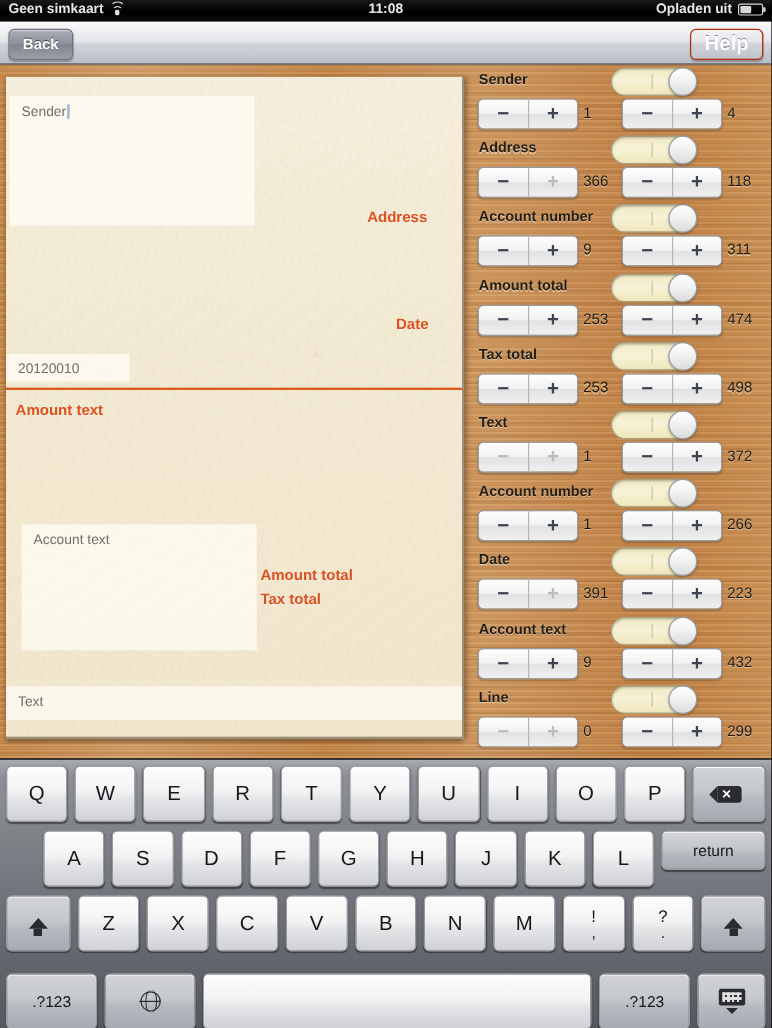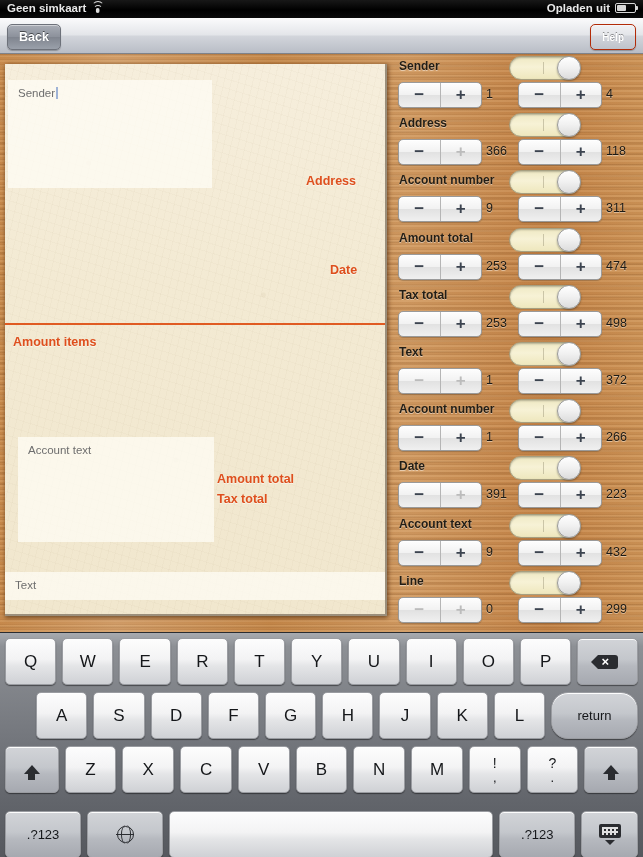--- a/index.html
+++ b/index.html
@@ -89,21 +89,21 @@
     text-shadow: 0 -1px 0 rgba(0,0,0,.55);
     background: linear-gradient(to bottom,#a9adb6 0%, #8d929c 48%, #80858f 52%, #9aa0aa 100%);
     border: 1px solid #6d717a; border-radius: 5px;
     box-shadow: inset 0 1px 0 rgba(255,255,255,.45), 0 1px 1px rgba(0,0,0,.25);
     cursor: pointer;
   }
   .btn-help {
     position: absolute; right: 7px; top: 6px;
     height: 24px; padding: 0 11px;
     display:flex; align-items:center; justify-content:center;
-    font-size: 10px; font-weight: bold; color:#fff;
+    font-size: 17px; font-weight: bold; color:#fff;
     text-shadow: 0 -1px 0 rgba(0,0,0,.4);
     background: linear-gradient(to bottom,#f4datatop 0%, #ef5124 0%, #e33d13 48%, #d8330c 52%, #f05c2c 100%);
     border: 1px solid #b22b08; border-radius: 5px;
     box-shadow: inset 0 1px 0 rgba(255,255,255,.4), 0 1px 1px rgba(0,0,0,.25);
     cursor: pointer;
   }
 
   
   .wood {
     position:absolute; left:0; top:54px; width:643px; height:578px;
@@ -328,20 +328,21 @@
 
   <div class="statusbar">
     <div class="sb-left">
       <span>Geen simkaart</span>
       <span class="wifi-icon">
           <i></i>
           <i></i>
           <i></i>
         </span>
     </div>
+    <div class="sb-center">11:08</div>
     <div class="sb-right">
       <span>Opladen uit</span>
       <span class="battery-icon">
           <i></i>
         </span>
     </div>
   </div>
 
   <div class="navbar">
     <div class="btn-back">Back</div>
@@ -353,24 +354,27 @@
   <div class="paper">
 
     <div class="paper-field" style="left:3px; top:16px; width:204px; height:108px;">
       <span><b style="font-weight:normal">Sender</b><i class="caret"></i></span>
     </div>
 
     <div class="paper-label" style="left:301px; top:110px;">Address</div>
 
     <div class="paper-label" style="left:325px; top:199px;">Date</div>
 
+    <div class="paper-field" style="left:0px; top:231px; width:103px; height:23px;">
+      <span>20120010</span>
+    </div>
 
     <div class="paper-rule" style="left:0px; top:259px; width:380px;"></div>
 
-    <div class="paper-label" style="left:8px; top:271px;">Amount items</div>
+    <div class="paper-label" style="left:8px; top:271px;">Amount text</div>
 
     <div class="paper-field" style="left:13px; top:373px; width:196px; height:105px;">
       <span>Account text</span>
     </div>
 
     <div class="paper-label" style="left:212px; top:408px;">Amount total</div>
 
     <div class="paper-label" style="left:212px; top:428px;">Tax total</div>
 
     <div class="paper-field" style="left:0px; top:508px; width:380px; height:28px;">
@@ -572,21 +576,21 @@
         <div style="width: 26px;"></div>
         <div class="key " style="width: 53px; height: 47px;">A</div>
         <div class="key " style="width: 53px; height: 47px;">S</div>
         <div class="key " style="width: 53px; height: 47px;">D</div>
         <div class="key " style="width: 53px; height: 47px;">F</div>
         <div class="key " style="width: 53px; height: 47px;">G</div>
         <div class="key " style="width: 53px; height: 47px;">H</div>
         <div class="key " style="width: 53px; height: 47px;">J</div>
         <div class="key " style="width: 53px; height: 47px;">K</div>
         <div class="key " style="width: 53px; height: 47px;">L</div>
-        <div class="key mod gray" style="width: 90px; height: 47px; border-radius: 17px;">return</div>
+        <div class="key mod gray" style="width: 90px; height: 33px;">return</div>
       </div>
     <div class="krow" id="krow3" style="top:113px;height:52px; padding:0 5px; gap:6px; box-sizing:border-box;">
         <div class="key gray" style="width: 55px; height: 47px;">
           <span class="shift-glyph"></span>
         </div>
         <div class="key " style="width: 53px; height: 47px;">Z</div>
         <div class="key " style="width: 53px; height: 47px;">X</div>
         <div class="key " style="width: 53px; height: 47px;">C</div>
         <div class="key " style="width: 53px; height: 47px;">V</div>
         <div class="key " style="width: 53px; height: 47px;">B</div>

